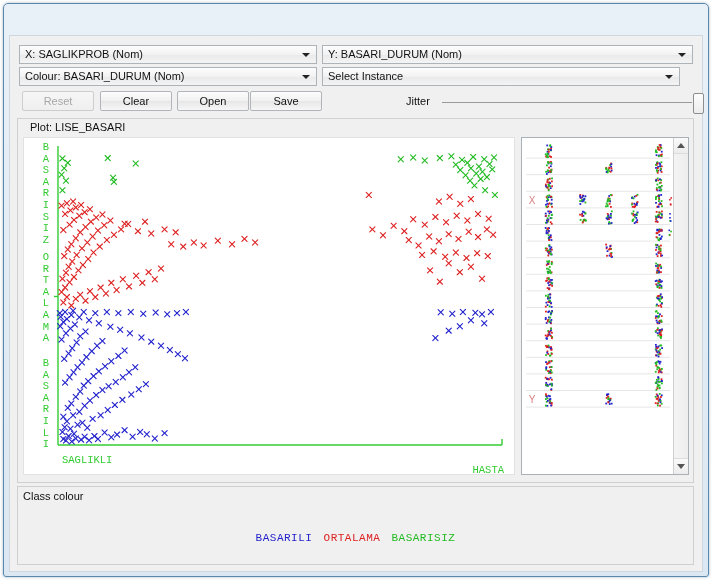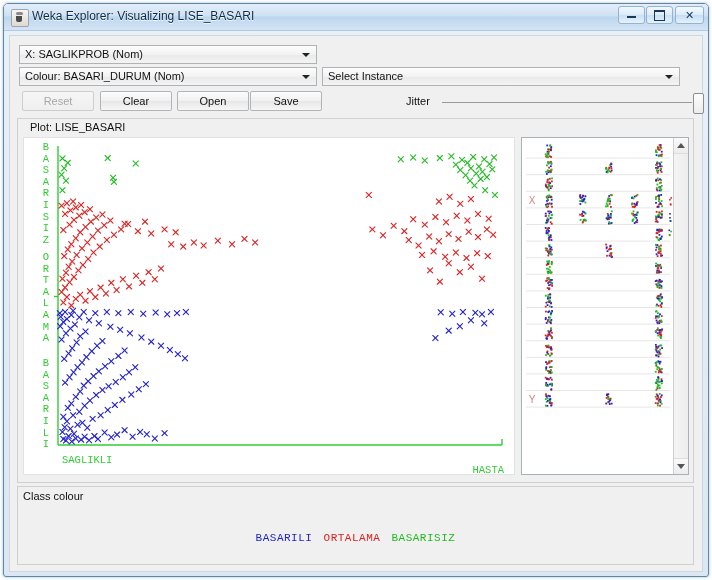--- a/index.html
+++ b/index.html
@@ -234,50 +234,33 @@
     font-size: 11px;
     letter-spacing: .5px;
   }
   #class-legend span { padding: 0 2px; }
 </style>
 </head>
 <body>
 
 <div id="window">
 
-  <div id="titlebar">
-    <div id="title-icon">
-      <div class="steam"></div>
-        <div class="cup"></div>
-    </div>
-    <div id="title-text">Weka Explorer: Visualizing LISE_BASARI</div>
-
-    <div class="winbtn" id="btn-min">
-      <div class="g">
-          <div class="dash"></div>
-        </div>
-    </div>
-    <div class="winbtn" id="btn-max">
-      <div class="g">
-          <div class="sq"></div>
-        </div>
-    </div>
-    <div class="winbtn" id="btn-close">
-      <div class="g">✕</div>
-    </div>
-  </div>
 
   <div id="client">
 
     <div class="combo" id="combo-x">
       <div class="lbl">X: SAGLIKPROB (Nom)</div>
       <div class="arrow"></div>
     </div>
     <div class="combo" id="combo-col">
       <div class="lbl">Colour: BASARI_DURUM (Nom)</div>
+      <div class="arrow"></div>
+    </div>
+    <div class="combo" id="combo-y">
+      <div class="lbl">Y: BASARI_DURUM (Nom)</div>
       <div class="arrow"></div>
     </div>
     <div class="combo" id="combo-inst">
       <div class="lbl">Select Instance</div>
       <div class="arrow"></div>
     </div>
 
     <div class="btn disabled" id="btn-reset">Reset</div>
     <div class="btn" id="btn-clear">Clear</div>
     <div class="btn" id="btn-open">Open</div>

